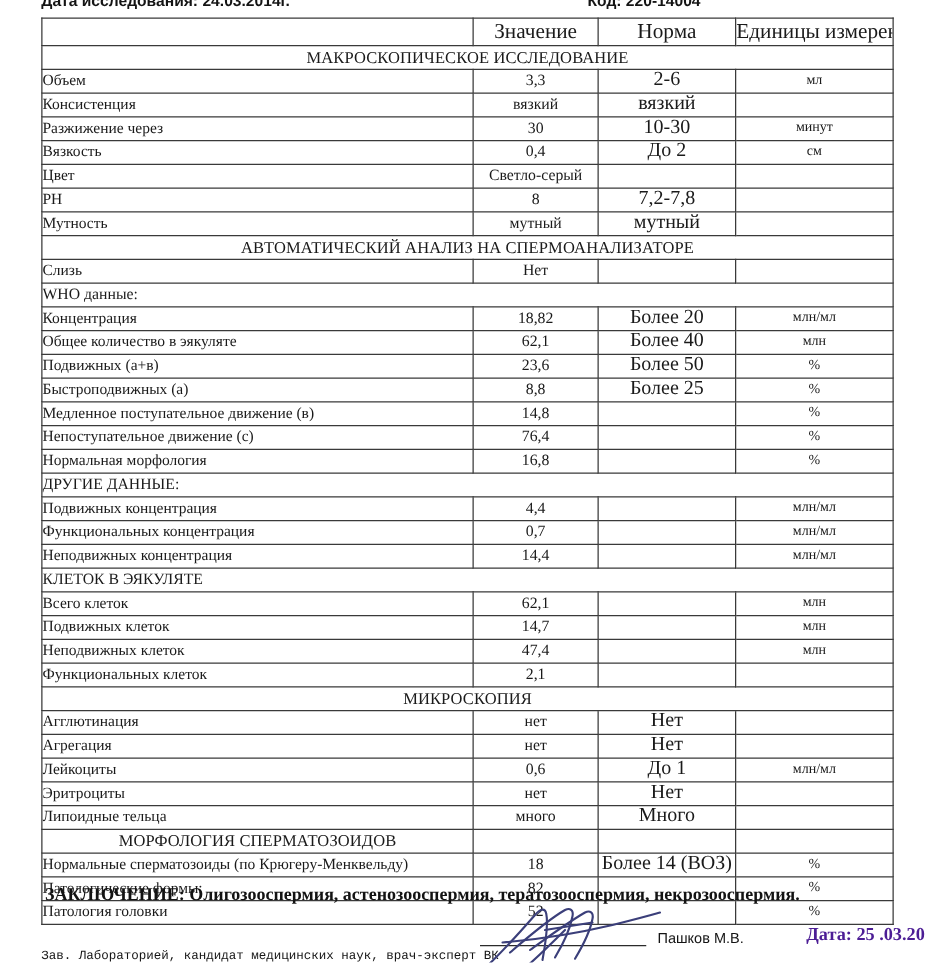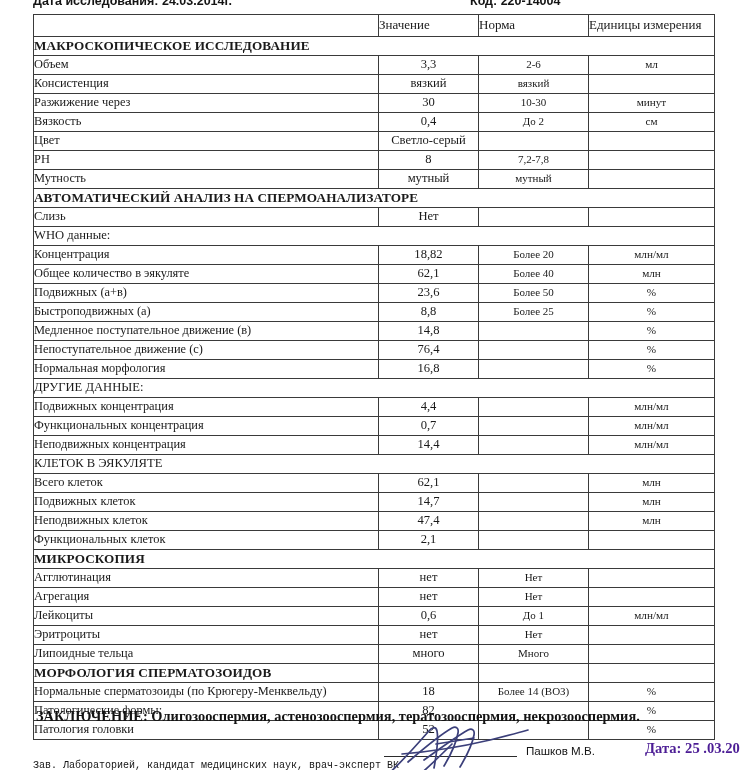--- a/index.html
+++ b/index.html
@@ -74,39 +74,40 @@
     text-align: left;
     padding-left: 5px;
     font-size: 12.4px;
   }
   td.val, td.norm, td.unit {
     text-align: center;
   }
   td.unit {
     font-size: 11.2px;
   }
-  td.norm { font-size: 11px; }
+  td.norm { font-size: 16px; }
   td.val  { font-size: 12.6px; }
 
   
   tr.col-head td {
     height: 20px;
-    font-size: 13px;
-    text-align: left;
+    font-size: 17px;
+    text-align: center;
   }
   tr.col-head td.name { border-right: 1px solid #3a3a3a; }
 
   
   td.section {
-    font-weight: bold;
+    font-weight: normal;
     text-transform: none;
     font-size: 13.2px;
     padding-left: 5px;
     letter-spacing: 0.1px;
     height: 19px;
+    text-align: center;
   }
   td.subsection {
     font-weight: normal;
     font-size: 12.6px;
     padding-left: 5px;
     height: 18px;
   }
 
   
   .conclusion {

